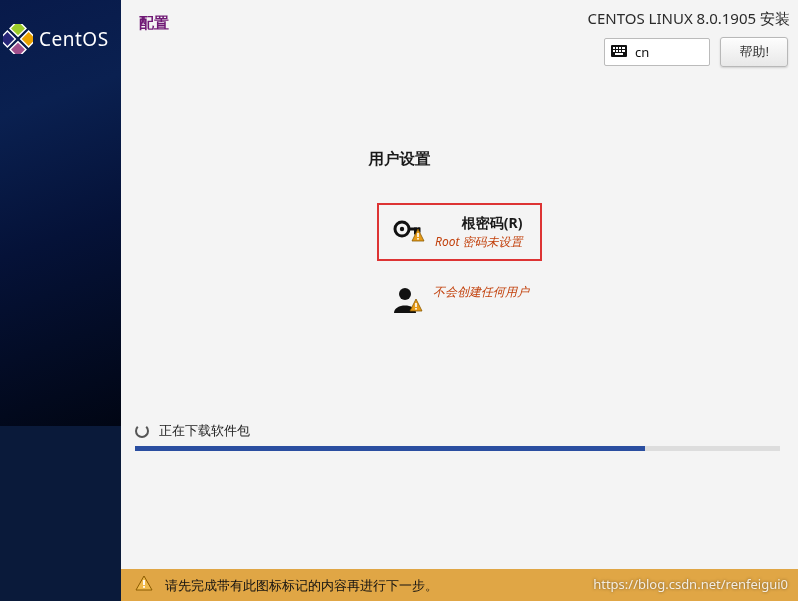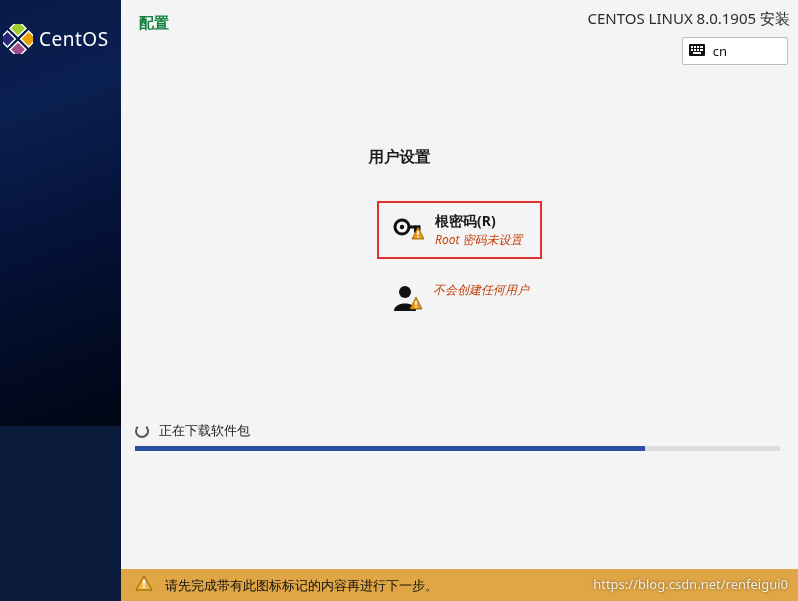--- a/index.html
+++ b/index.html
@@ -26,21 +26,21 @@
   .main {
     flex: 1; height: 100%; background: #f4f4f4;
     display: flex; flex-direction: column;
     position: relative;
   }
 
   .topbar {
     display: flex; align-items: flex-start; justify-content: space-between;
     padding: 8px 8px 0 18px;
   }
-  .topbar-left { font-size: 15px; font-weight: 700; color: #15803d; padding-top:4px;}
+  .topbar-left { font-size: 15px; font-weight: 700; color: #701a75; padding-top:4px;}
   .topbar-right { display: flex; flex-direction: column; align-items: flex-end; gap: 8px; }
   .install-title { font-size: 15px; color: #2b2b2b; white-space: nowrap; }
   .top-controls { display: flex; gap: 10px; align-items: center; padding-right:2px;}
   .lang-pill {
     display: flex; align-items: center; gap: 8px;
     background: #fff; border: 1px solid #bbb; border-radius: 2px;
     padding: 4px 60px 4px 6px; height: 28px;
     font-size: 13px; color: #111;
   }
   .kbd-icon { width: 16px; height: 12px; }
@@ -63,21 +63,21 @@
     padding: 8px 12px; width: 165px;
     cursor: pointer;
   }
   .option-box.highlight { border: 2px solid #d33; }
   .option-box + .option-box { margin-top: 14px; }
   .opt-icon { width: 32px; height: 32px; position: relative; flex-shrink:0; }
   .warn-badge {
     position: absolute; right: -2px; bottom: -2px;
   }
   .opt-texts { display: flex; flex-direction: column; }
-  .opt-title { font-size: 14px; font-weight: 700; color: #1a1a1a; white-space:nowrap;}
+  .opt-title { font-size: 14px; font-weight: 700; color: #1a1a1a; white-space:nowrap;text-align:right;}
   .opt-sub { font-size: 12px; font-style: italic; color: #c2410c; white-space:nowrap;}
 
   .progress-area { padding: 0 18px 0 14px; margin-top:auto; margin-bottom:150px;}
   .progress-row { display: flex; align-items: center; gap: 10px; margin-bottom: 6px; }
   .spinner {
     width: 14px; height: 14px; border: 2px solid #555; border-top-color: transparent;
     border-radius: 50%;
   }
   .progress-text { font-size: 13px; color: #222; }
   .pbar { width: 100%; height: 5px; background: #ddd; position: relative; }
@@ -135,20 +135,21 @@
                   <rect x="11" y="2" width="3" height="2" fill="#fff"></rect>
                 <rect x="2" y="5" width="2" height="2" fill="#fff"></rect>
                   <rect x="5" y="5" width="2" height="2" fill="#fff"></rect>
                   <rect x="8" y="5" width="2" height="2" fill="#fff"></rect>
                   <rect x="11" y="5" width="3" height="2" fill="#fff"></rect>
                 <rect x="4" y="8" width="8" height="2" fill="#fff"></rect>
               </svg>
             </span>
             <span>cn</span>
           </div>
+          <button class="help-btn">帮助!</button>
         </div>
       </div>
     </div>
 
     <div class="center">
       <div class="section-title">用户设置</div>
 
       <div class="option-box highlight">
         <div class="opt-icon">
           <svg width="32" height="32" viewBox="0 0 32 32">

